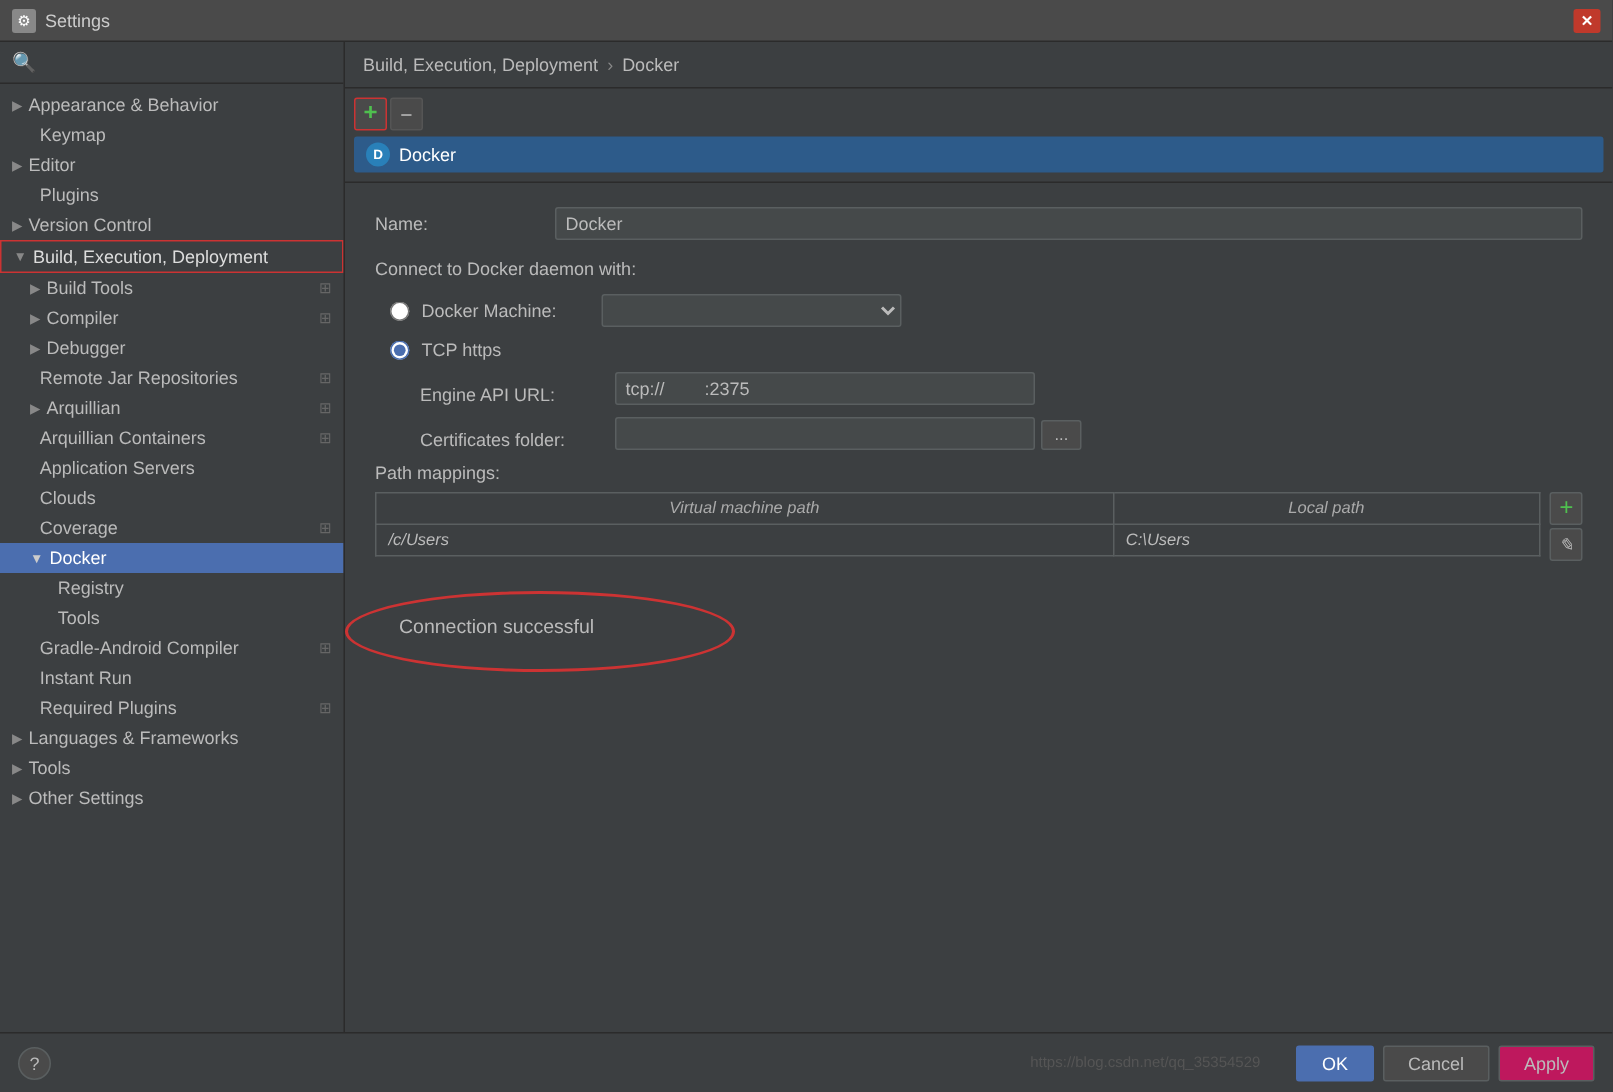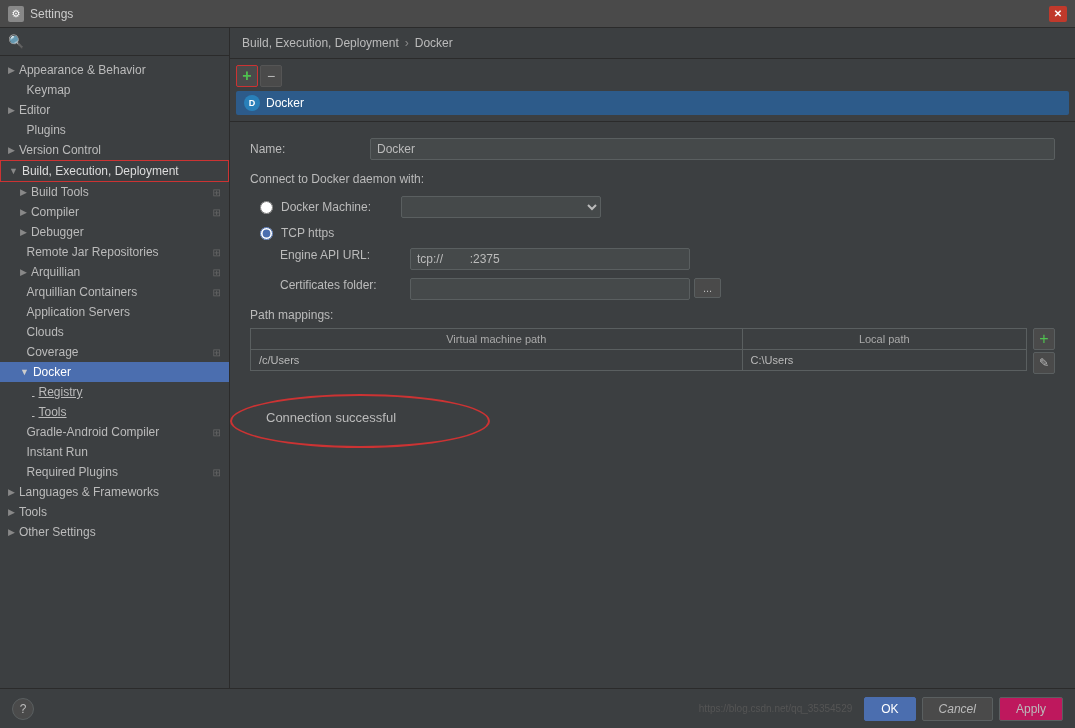--- a/index.html
+++ b/index.html
@@ -100,21 +100,21 @@
 
     .tree-item {
       padding: 3px 8px 3px 16px;
       cursor: pointer;
       display: flex;
       align-items: center;
       white-space: nowrap;
     }
     .tree-item.level-0 { padding-left: 8px; }
     .tree-item.level-1 { padding-left: 20px; }
-    .tree-item.level-2 { padding-left: 32px; text-decoration: underline; }
+    .tree-item.level-2 { padding-left: 32px; }
 
     .expand-arrow {
       display: inline-block;
       margin-right: 4px;
       font-size: 9px;
       color: #888;
     }
 
     
     .tree-item.red-border {
@@ -275,21 +275,21 @@
       border-radius: 2px;
       min-width: 200px;
     }
 
     .indented-fields {
       padding-left: 30px;
       margin-bottom: 8px;
     }
     .indented-row {
       display: flex;
-      align-items: flex-start;
+      align-items: flex-end;
       margin-bottom: 8px;
     }
     .indented-label {
       color: #bbbbbb;
       font-size: 12px;
       min-width: 130px;
     }
     .indented-input {
       flex: 1;
       background: #45494a;
@@ -337,20 +337,21 @@
     }
     .path-table td {
       border: 1px solid #5a5f60;
       padding: 4px 8px;
       font-size: 11px;
       color: #bbbbbb;
     }
     .path-table-wrapper {
       display: flex;
       align-items: flex-start;
+      font-style: italic;
     }
     .path-table-container {
       flex: 1;
     }
     .path-table-buttons {
       display: flex;
       flex-direction: column;
       margin-left: 6px;
     }
     .path-add-btn {
@@ -430,21 +431,20 @@
       border: 1px solid #5a5f60;
     }
     .btn-ok {
       background: #4b6eaf;
       color: white;
       border-color: #4b6eaf;
     }
     .btn-cancel {
       background: #4a4a4a;
       color: #bbbbbb;
-      font-style: italic;
     }
     .btn-apply {
       background: #be185d;
       color: #bbbbbb;
     }
   </style>
 </head>
 <body>
 
 <div class="title-bar">
@@ -688,21 +688,21 @@
           <div class="connection-oval"></div>
           <span>Connection successful</span>
         </div>
 
       </div>
     </div>
   </div>
 
   <div class="bottom-bar">
     <div class="help-btn">?</div>
-    <div style="display:flex;align-items:center;gap:12px;">
+    <div style="display:flex;align-items:center;gap:24px;">
       <span style="font-size:10px;color:#555;">https://blog.csdn.net/qq_35354529</span>
       <div class="bottom-right-buttons">
         <button class="action-btn btn-ok">OK</button>
         <button class="action-btn btn-cancel">Cancel</button>
         <button class="action-btn btn-apply">Apply</button>
       </div>
     </div>
   </div>
 </div>
 

